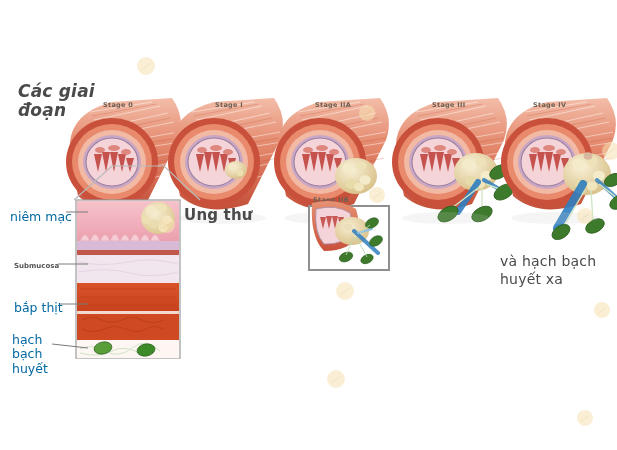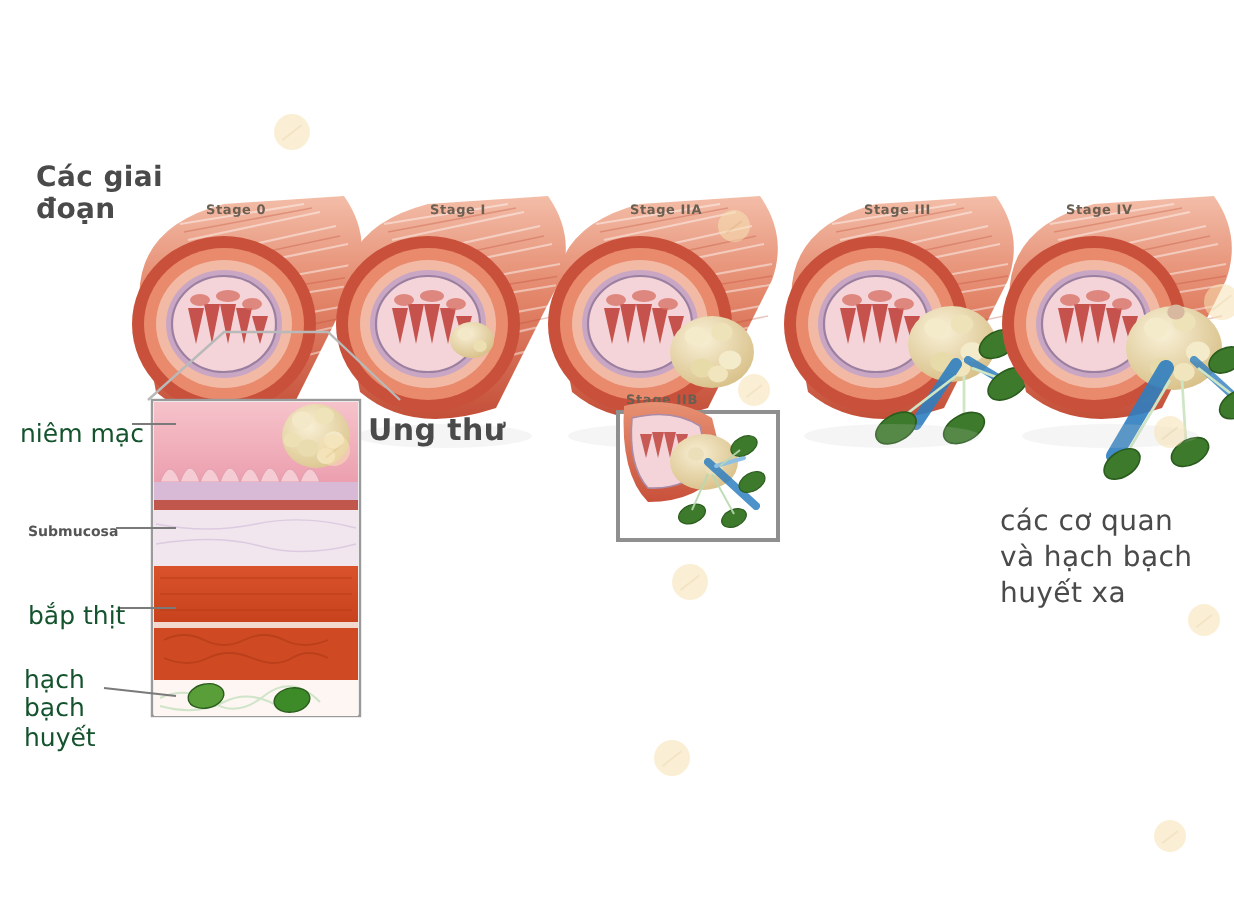--- a/index.html
+++ b/index.html
@@ -4,31 +4,31 @@
 <style>
   html,body{margin:0;padding:0;background:#fff;}
   body{width:617px;height:450px;position:relative;overflow:hidden;
        font-family:"DejaVu Sans","Liberation Sans",sans-serif;}
   .stage{position:absolute;}
   .abs{position:absolute;}
   .ttl{position:absolute;color:#4a4a4a;font-weight:bold;line-height:1.12;
        letter-spacing:.2px;}
   .stlabel{position:absolute;font-size:6.5px;font-weight:bold;color:#6b5f52;
            letter-spacing:.3px;white-space:nowrap;}
-  .layerlabel{position:absolute;color:#14532d;white-space:nowrap;}
+  .layerlabel{position:absolute;color:#0369a1;white-space:nowrap;}
   .dot{position:absolute;border-radius:50%;background:#f7e2b4;opacity:.55;}
   .dot:after{content:"";position:absolute;left:18%;top:48%;width:64%;height:1px;
              background:#e8cf96;transform:rotate(-38deg);}
   #insetbox{position:absolute;border:2px solid #8f8f8f;background:#fff;}
   svg{display:block;overflow:visible;}
 </style>
 </head>
 <body>
 
-<div class="ttl" id="main-title" style="left:18px;top:82px;font-size:14px;">
+<div class="ttl" id="main-title" style="left:18px;top:82px;font-size:17px;font-style:italic;">
   <div>Các giai</div>
   <div>đoạn</div>
 </div>
 
 <div id="stage-container">
     <div class="stage" style="left: 60px; top: 96px;">
       <svg width="140" height="150" viewBox="0 0 140 150">
         <defs>
           <linearGradient id="gnone" x1="0" y1="0" x2="0" y2="1">
             <stop offset="0" stop-color="#f3bda8"></stop>
@@ -473,21 +473,20 @@
     <path d="M66 16 L88 16"></path>
     <path d="M58 68 L88 68"></path>
     <path d="M60 108 L88 108"></path>
     <path d="M52 148 L88 152"></path>
   </g>
 </svg>
 
 <div class="ttl" id="tumor-label" style="left:184px;top:207px;font-size:15px;font-weight:bold;">Ung thư</div>
 
 <div class="ttl" id="spread-note" style="font-size: 14px; font-weight: normal; line-height: 1.28; left: 500px; top: 253px;">
-    <div>các cơ quan</div>
     <div>và hạch bạch</div>
     <div>huyết xa</div>
   </div>
 
 <div id="dots">
     <div class="dot" style="left: 137px; top: 57px; width: 18px; height: 18px;"></div>
     <div class="dot" style="left: 359px; top: 105px; width: 16px; height: 16px;"></div>
     <div class="dot" style="left: 602px; top: 142px; width: 18px; height: 18px;"></div>
     <div class="dot" style="left: 369px; top: 187px; width: 16px; height: 16px;"></div>
     <div class="dot" style="left: 159px; top: 217px; width: 16px; height: 16px;"></div>

